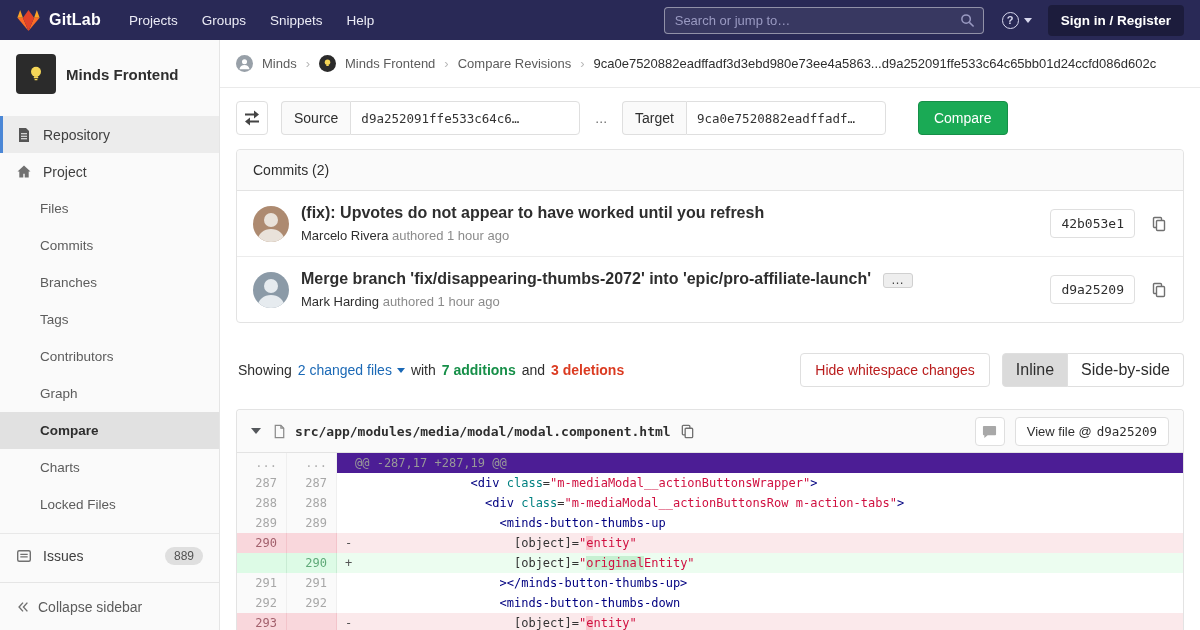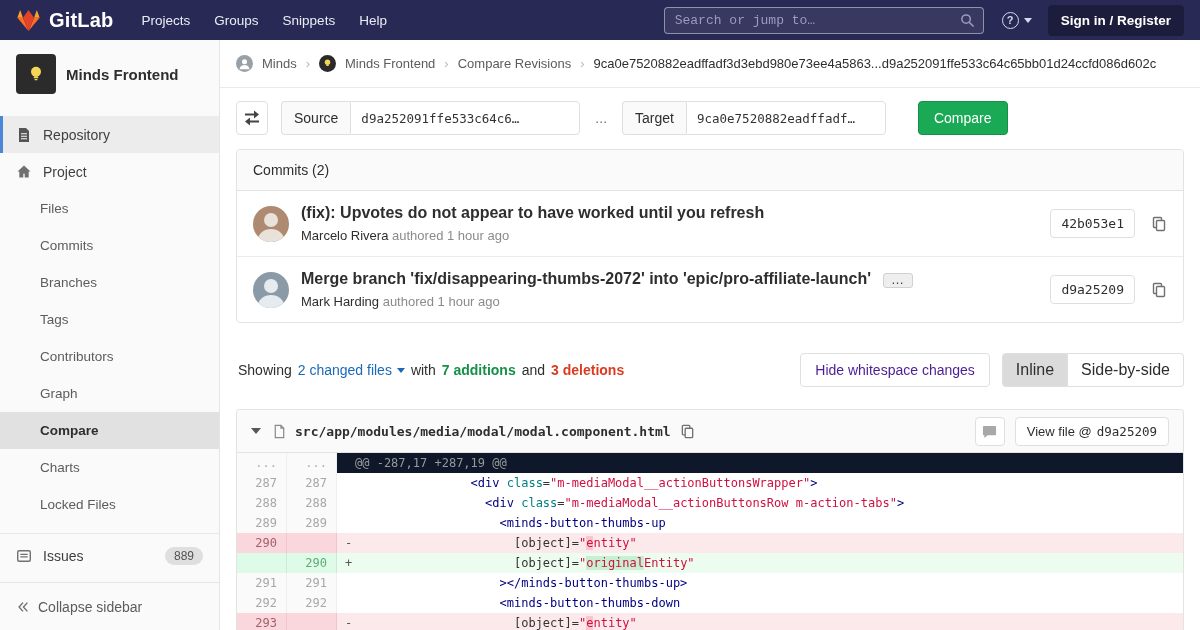--- a/index.html
+++ b/index.html
@@ -4,25 +4,25 @@
 <style>
   *{margin:0;padding:0;box-sizing:border-box}
   html,body{width:1200px;height:630px;overflow:hidden}
   body{font-family:"Liberation Sans",sans-serif;font-size:14px;color:#2e2e2e;background:#fff}
   a{text-decoration:none;color:inherit;cursor:pointer}
   .app{position:relative;width:1200px;height:630px;overflow:hidden}
 
   
   .navbar{position:absolute;top:0;left:0;right:0;height:40px;background:#292956;display:flex;align-items:center;padding:0 16px;z-index:20}
   .brand{display:flex;align-items:center;gap:8px;cursor:pointer}
-  .brand-text{color:#fff;font-weight:700;font-size:20px;letter-spacing:.2px}
+  .brand-text{color:#fff;font-weight:700;font-size:16px;letter-spacing:.2px}
   .nav-links{display:flex;gap:24px;margin-left:28px}
   .nav-links a{color:#ececf6;font-size:13.5px}
   .nav-search{margin-left:auto;width:320px;height:27px;border:1px solid rgba(255,255,255,.45);background:rgba(255,255,255,.07);border-radius:4px;display:flex;align-items:center;padding:0 8px 0 10px}
-  .nav-search input{flex:1;background:transparent;border:0;outline:none;color:#d946ef;font-size:13px;font-family:Liberation Mono, monospace}
+  .nav-search input{flex:1;background:transparent;border:0;outline:none;color:#d946ef;font-size:13px;font-family:Liberation Sans, sans-serif}
   .nav-search input::placeholder{color:#9a9ac2}
   .nav-help{display:flex;align-items:center;gap:5px;margin-left:18px;cursor:pointer}
   .qcircle{width:17px;height:17px;border-radius:50%;border:1.5px solid #d8d8ee;color:#d8d8ee;font-size:11px;display:flex;align-items:center;justify-content:center;font-weight:700}
   .caret-down{width:0;height:0;border-left:4px solid transparent;border-right:4px solid transparent;border-top:5px solid currentColor;display:inline-block}
   .nav-help .caret-down{color:#d8d8ee}
   .signin-btn{margin-left:16px;background:rgba(0,0,0,.3);border:0;border-radius:4px;color:#fff;font-weight:700;font-size:13.5px;padding:8px 13px;cursor:pointer;font-family:"Liberation Sans",sans-serif}
 
   
   .sidebar{position:absolute;top:40px;left:0;bottom:0;width:220px;background:#fafafa;border-right:1px solid #e5e5e5;display:flex;flex-direction:column;z-index:10}
   .project-head{display:flex;align-items:center;gap:10px;padding:14px 16px 12px;cursor:pointer}
@@ -75,21 +75,21 @@
   .icon-btn{background:none;border:0;cursor:pointer;display:flex;align-items:center;padding:0}
 
   
   .diff-meta{margin-top:30px;display:flex;align-items:center;font-size:14px;color:#2e2e2e}
   .files-link{color:#1b69b6;margin:0 4px;display:inline-flex;align-items:center;gap:5px}
   .files-link .caret-down{color:#1b69b6}
   .additions{color:#168f48;font-weight:700;margin:0 4px}
   .deletions{color:#db3b21;font-weight:700;margin-left:4px}
   .meta-word{margin:0 2px}
   .meta-right{margin-left:auto;display:flex;align-items:center}
-  .ws-btn{height:34px;padding:0 14px;border:1px solid #dfdfdf;background:#fff;border-radius:4px;font-size:14px;color:#4c1d95;cursor:pointer;margin-right:12px;font-family:"Liberation Sans",sans-serif}
+  .ws-btn{height:34px;padding:0 14px;border:1px solid #dfdfdf;background:#fff;border-radius:4px;font-size:14px;color:#b91c1c;cursor:pointer;margin-right:12px;font-family:"Liberation Sans",sans-serif}
   .seg{display:flex}
   .seg-btn{height:34px;padding:0 13px;border:1px solid #dfdfdf;background:#fff;font-size:16px;color:#2e2e2e;cursor:pointer;font-family:"Liberation Sans",sans-serif}
   .seg-btn.first{border-radius:4px 0 0 4px}
   .seg-btn.last{border-radius:0 4px 4px 0;border-left:0}
   .seg-btn.active{background:#dbdbdb}
 
   
   .diff-panel{margin-top:22px;border:1px solid #e3e3e3;border-bottom:0;border-radius:4px 4px 0 0}
   .diff-head{height:43px;display:flex;align-items:center;padding:0 14px;background:#fafafa;border-bottom:1px solid #e3e3e3;border-radius:4px 4px 0 0}
   .file-caret{width:0;height:0;border-left:5px solid transparent;border-right:5px solid transparent;border-top:6px solid #54575b;cursor:pointer;margin-right:11px}
@@ -99,21 +99,21 @@
   .view-file-btn{height:29px;border:1px solid #dfdfdf;border-radius:4px;background:#fff;padding:0 11px;font-size:13px;color:#2e2e2e;display:flex;align-items:center;gap:5px;cursor:pointer;font-family:"Liberation Sans",sans-serif}
   .view-sha{font-family:"DejaVu Sans Mono","Liberation Mono",monospace;font-size:12.5px}
 
   
   .diff-table{font-family:"DejaVu Sans Mono","Liberation Mono",monospace;font-size:12px;line-height:20px}
   .dline{display:flex}
   .num{flex:0 0 50px;width:50px;text-align:right;padding-right:9px;color:#a7a7a7;background:#fafafa;border-right:1px solid #efefef;cursor:pointer;user-select:none}
   .code{flex:1;white-space:pre;color:#333;overflow:hidden}
   .marker{display:inline-block;width:10px;padding-left:8px;box-sizing:content-box;color:#555}
   .dline.hunk .num{color:#b0b0b0}
-  .dline.hunk .code{background:#0f172a}
+  .dline.hunk .code{background:#4c1d95}
   .dline.hunk .s-hunk{color:#999}
   .dline.ctx .code{background:#fff}
   .dline.rem .num{background:#f9d7dc;color:#a2606c;border-right-color:#f3c4cb}
   .dline.rem .code{background:#fbe9eb}
   .dline.add .num{background:#ddfbe6;color:#5fa978;border-right-color:#c9ecd4}
   .dline.add .code{background:#ecfdf0}
   .s-pl{color:#333}
   .s-tag{color:#000080}
   .s-attr{color:#008080}
   .s-str{color:#d01040}

